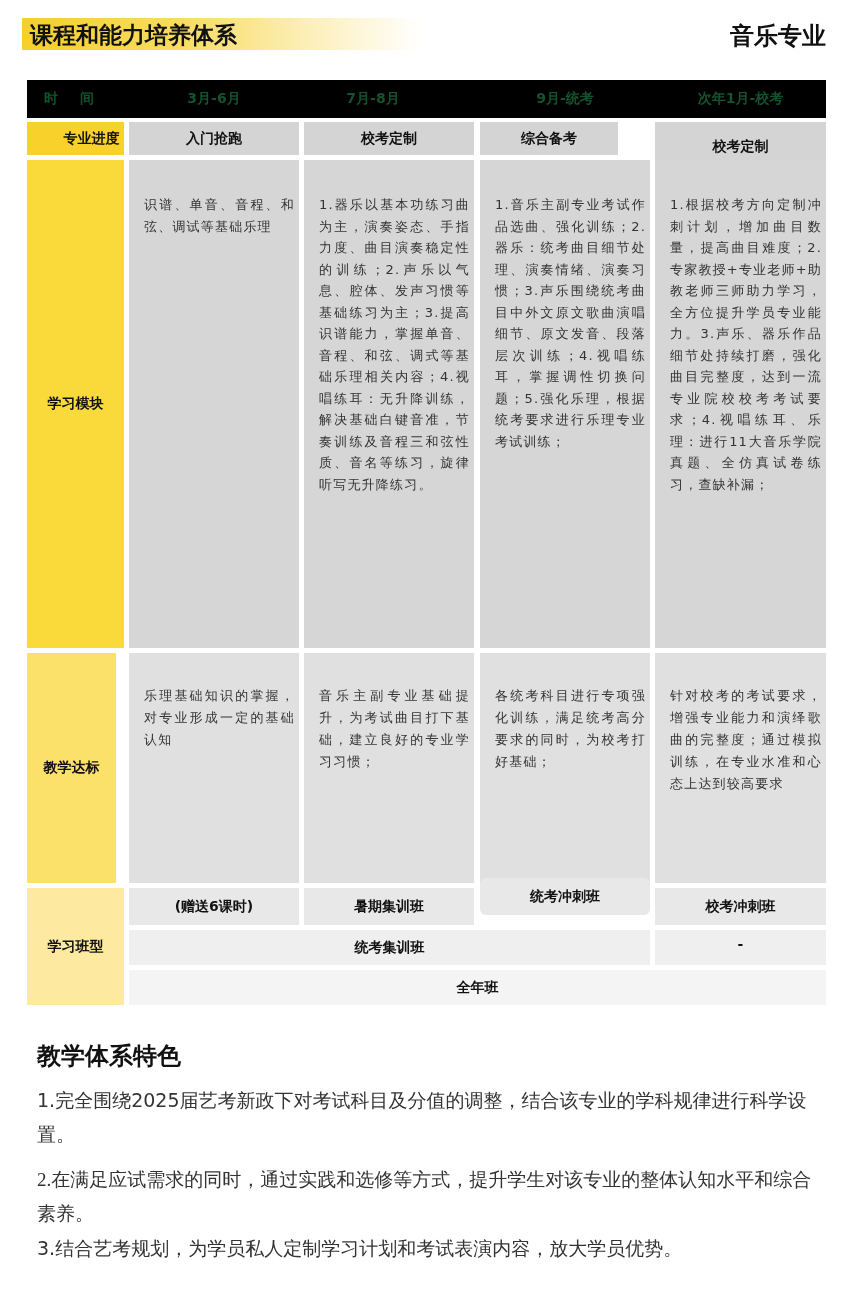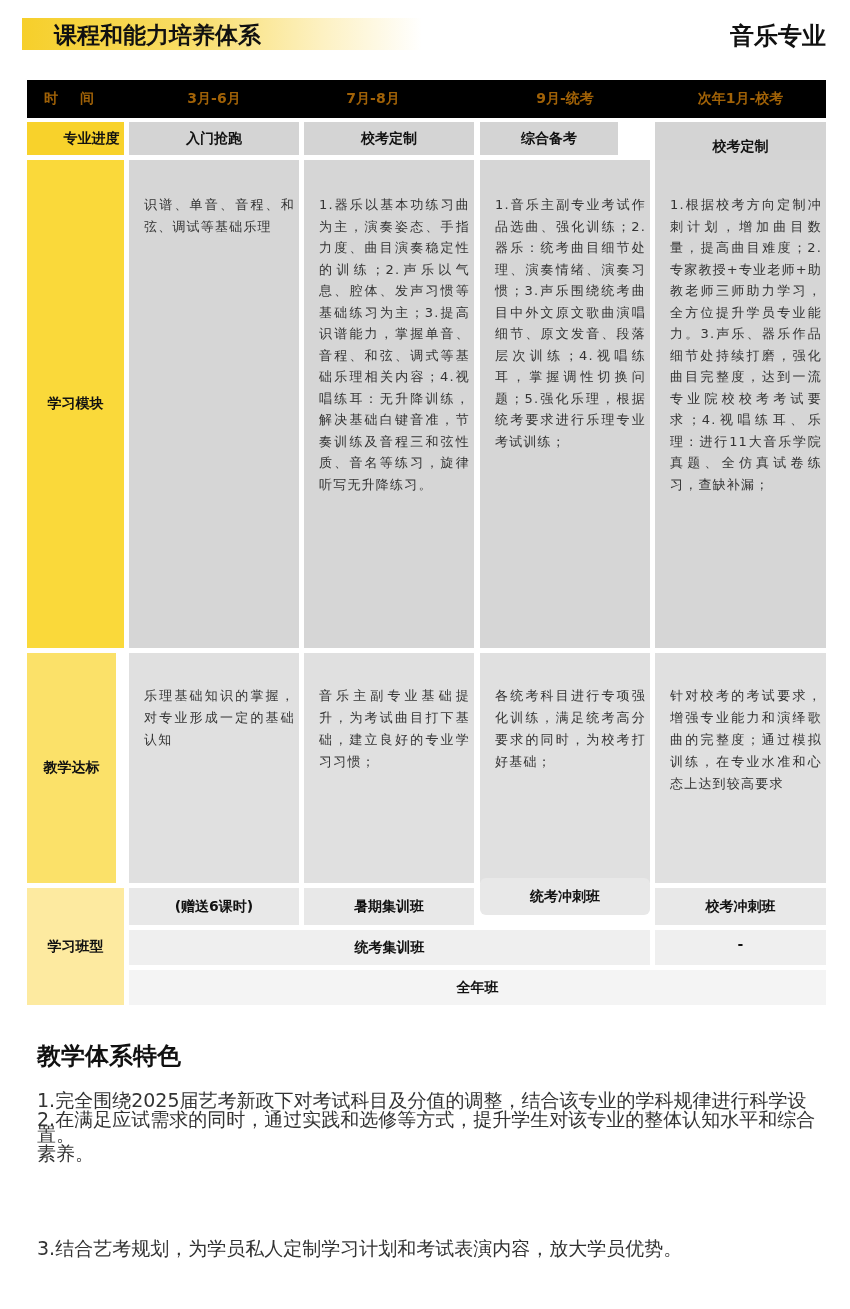--- a/index.html
+++ b/index.html
@@ -5,33 +5,33 @@
   * { box-sizing: border-box; margin: 0; padding: 0; }
   html, body { width: 850px; height: 1309px; background: #ffffff; overflow: hidden; }
   body { position: relative; font-family: "DejaVu Sans", "Liberation Sans", sans-serif; color: #111; }
 
   .title-band {
     position: absolute; left: 22px; top: 18px; width: 400px; height: 32px;
     background: linear-gradient(90deg, #f6cf2a 0%, #f8dc63 40%, #fdf1c2 75%, rgba(255,255,255,0) 100%);
   }
   .title-text {
     position: absolute; left: 30px; top: 20px; font-size: 23px; font-weight: bold;
-    color: #111; letter-spacing: 0px; line-height: 30px; margin-left: 24px;
+    color: #111; letter-spacing: 0px; line-height: 30px;
   }
   .major-text {
     position: absolute; right: 24px; top: 20px; font-size: 24px; font-weight: bold;
     color: #111; line-height: 32px;
   }
 
   .cell { position: absolute; }
   .hdr {
     position: absolute; left: 27px; top: 80px; width: 799px; height: 38px; background: #000;
   }
   .hdr-cell {
-    position: absolute; top: 80px; height: 38px; color: #a16207; font-size: 14px; font-weight: bold;
+    position: absolute; top: 80px; height: 38px; color: #14532d; font-size: 14px; font-weight: bold;
     display: flex; align-items: center; justify-content: center;
   }
   .hdr-first { justify-content: flex-start; padding-left: 17px; letter-spacing: 22px; }
 
   .label-cell {
     display: flex; align-items: center; justify-content: center;
     font-size: 14px; font-weight: bold; color: #111;
   }
   .y1 { background: #f8d22b; padding-left: 32px; }
   .y2 { background: #fad93a; }
@@ -105,14 +105,14 @@
 <div class="cell class-cell g4" style="left:480px;top:878px;width:170px;height:37px;border-radius:6px;">统考冲刺班</div>
 <div class="cell class-cell g4" style="left:655px;top:888px;width:171px;height:37px;">校考冲刺班</div>
 
 <div class="cell class-cell g5" style="left:129px;top:930px;width:521px;height:35px;">统考集训班</div>
 <div class="cell class-cell g5" style="left:655px;top:930px;width:171px;height:35px;align-items:flex-start;padding-top:6px;">-</div>
 
 <div class="cell class-cell g6" style="left:129px;top:970px;width:697px;height:35px;">全年班</div>
 
 <div class="features-title">教学体系特色</div>
 <div class="features-line" style="top:1083px;">1.完全围绕2025届艺考新政下对考试科目及分值的调整，结合该专业的学科规律进行科学设置。</div>
-<div class="features-line" style="top:1102px;">2.在满足应试需求的同时，通过实践和选修等方式，提升学生对该专业的整体认知水平和综合素养。</div>
+<div class="features-line" style="top:1163px;font-family:Liberation Serif, serif;">2.在满足应试需求的同时，通过实践和选修等方式，提升学生对该专业的整体认知水平和综合素养。</div>
 <div class="features-line" style="top:1231px;">3.结合艺考规划，为学员私人定制学习计划和考试表演内容，放大学员优势。</div>
 
 </body></html>

